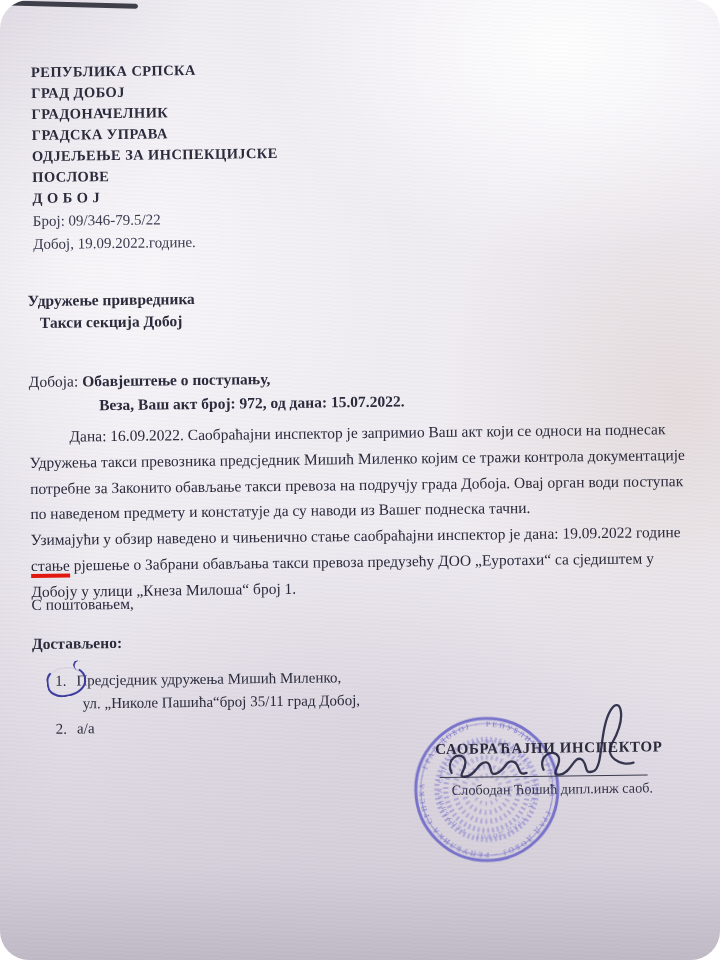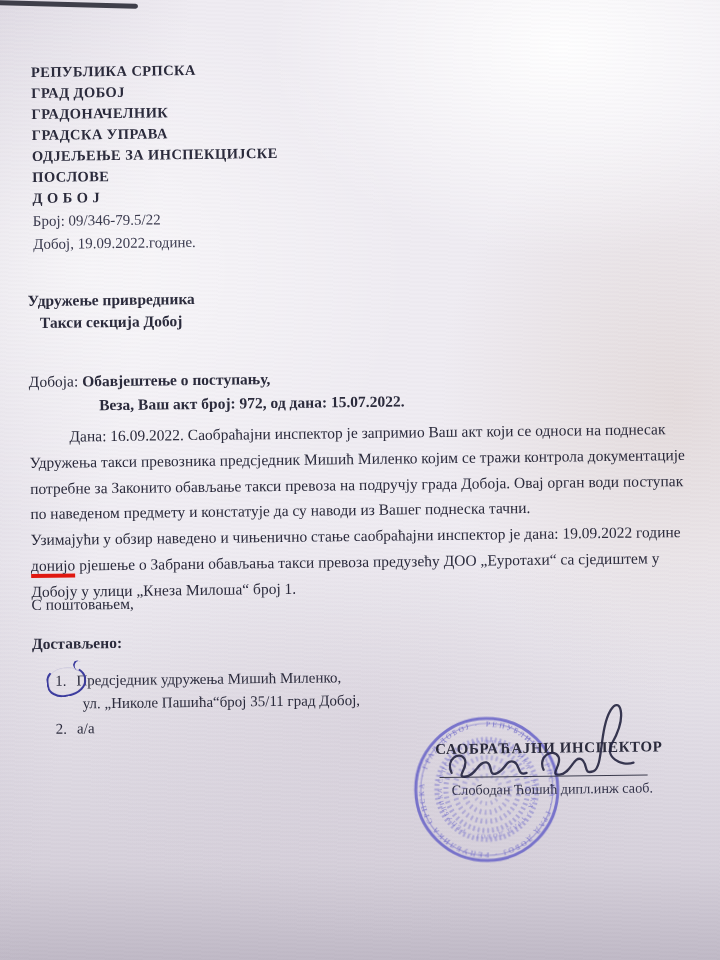--- a/index.html
+++ b/index.html
@@ -10,20 +10,21 @@
     background-color:#efecf2;
     background-image:
       radial-gradient(420px 300px at 78% 5%, rgba(255,255,255,0.95), rgba(255,255,255,0) 70%),
       radial-gradient(500px 420px at 12% 28%, rgba(255,255,255,0.6), rgba(255,255,255,0) 65%),
       radial-gradient(340px 420px at 94% 42%, rgba(217,203,199,0.5), rgba(255,255,255,0) 70%),
       radial-gradient(420px 300px at 52% 76%, rgba(208,200,212,0.4), rgba(255,255,255,0) 72%),
       linear-gradient(100deg, rgba(200,193,207,0.4), rgba(255,255,255,0) 22%),
       linear-gradient(180deg, rgba(236,233,240,0) 58%, rgba(189,181,196,0.5) 90%, rgba(171,163,179,0.7) 100%);
     font-family:"Liberation Serif","DejaVu Serif",serif;
     color:#2b2b3c;
+    border-radius:29px;
   }
   .tilt{position:absolute;inset:0;transform:rotate(-0.7deg);transform-origin:50% 50%;}
   .abs{position:absolute;}
   .letterhead{left:36px;top:58px;font-weight:bold;font-size:14.5px;line-height:21px;letter-spacing:0.4px;}
   .ref{left:36px;top:206px;font-size:15px;line-height:23px;color:#3a3a4e;}
   .addressee{left:30px;top:286px;font-weight:bold;font-size:15.5px;line-height:22px;}
   .addressee .indent{padding-left:12px;}
   .subject{left:30px;top:366px;font-size:15.5px;line-height:24px;}
   .subject b{font-weight:bold;}
   .subject .second{padding-left:70px;font-weight:bold;}
@@ -90,21 +91,21 @@
     <div class="abs subject">
       <div>
         <span>Добоја:</span>
         <b>Обавјештење о поступању,</b>
       </div>
       <div class="second">Веза, Ваш акт број: 972, од дана: 15.07.2022.</div>
     </div>
 
     <div class="abs bodytext">
       <p class="p1">Дана: 16.09.2022. Саобраћајни инспектор је запримио Ваш акт који се односи на поднесак Удружења такси превозника предсједник Мишић Миленко којим се тражи контрола документације потребне за Законито обављање такси превоза на подручју града Добоја. Овај орган води поступак по наведеном предмету и констатује да су наводи из Вашег поднеска тачни.</p>
-      <p class="p2"><span>Узимајући у обзир наведено и чињенично стање саобраћајни инспектор је дана: 19.09.2022 године </span><span class="underline-red">донијо</span><span> рјешење о Забрани обављања такси превоза предузећу ДОО „Еуротахи“ са сједиштем у Добоју у улици „Кнеза Милоша“ број 1.</span></p>
+      <p class="p2"><span>Узимајући у обзир наведено и чињенично стање саобраћајни инспектор је дана: 19.09.2022 године </span><span class="underline-red">стање</span><span> рјешење о Забрани обављања такси превоза предузећу ДОО „Еуротахи“ са сједиштем у Добоју у улици „Кнеза Милоша“ број 1.</span></p>
     </div>
 
     <div class="abs salutation">С поштовањем,</div>
     <div class="abs delivered-label">Достављено:</div>
 
     <div class="abs delivered">
       <div class="row">
         <span class="num">1.</span>
         <span>Предсједник удружења Мишић Миленко,</span>
       </div>

